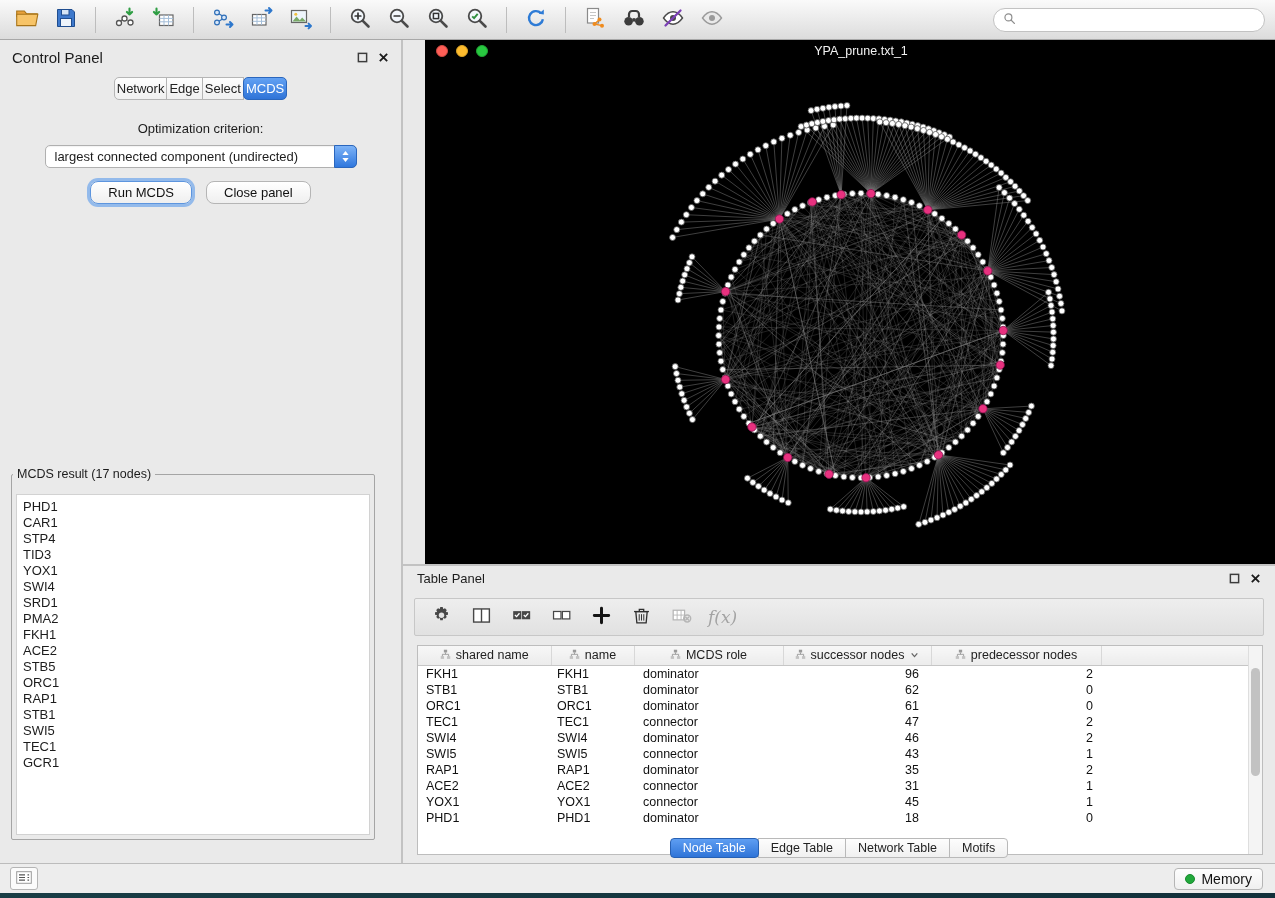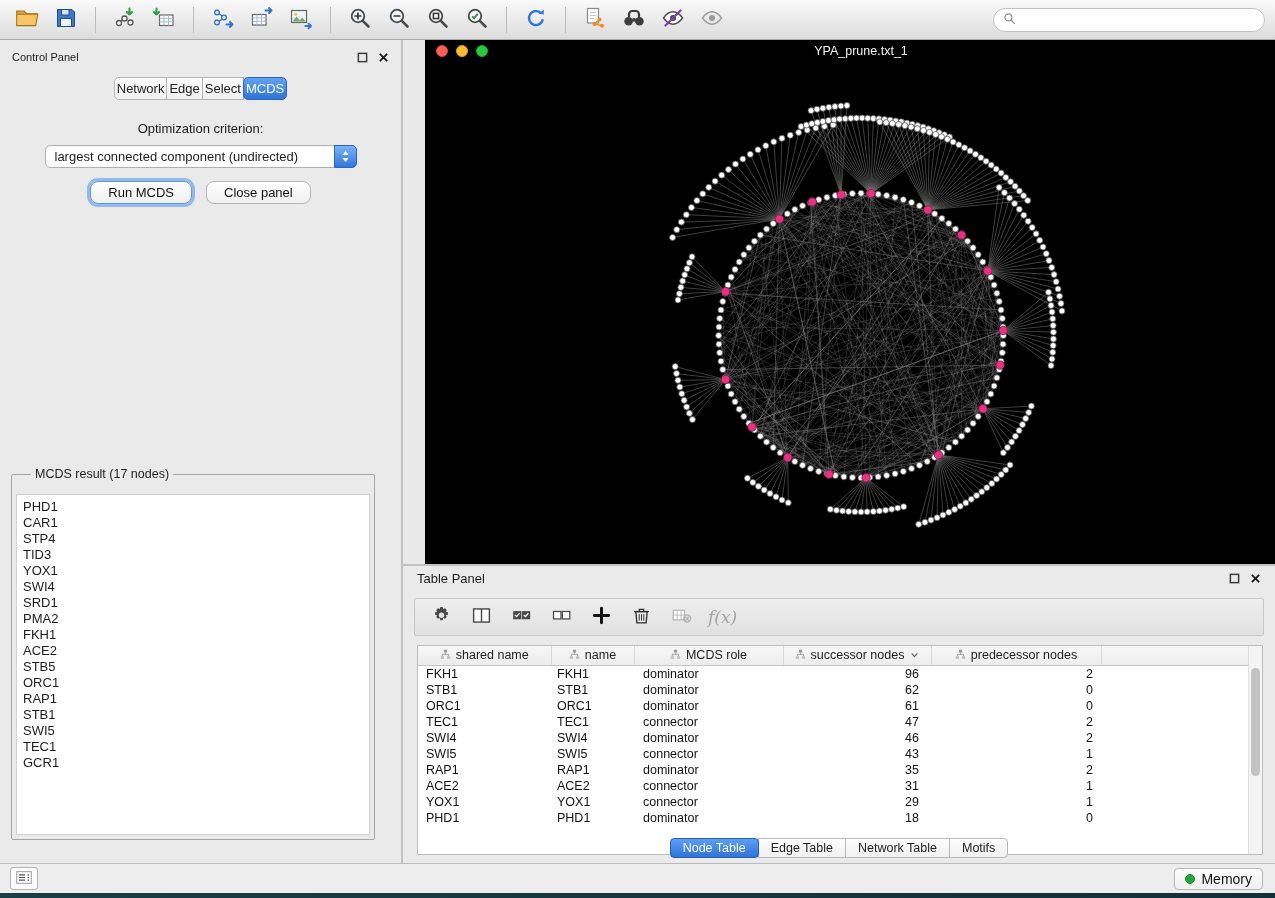--- a/index.html
+++ b/index.html
@@ -16,41 +16,41 @@
     display:flex;align-items:center;padding:0 10px;gap:5px;}
   .tb-btn{width:34px;height:30px;display:flex;align-items:center;justify-content:center;border-radius:4px;flex:0 0 auto;}
   .tb-sep{width:1px;height:26px;background:#bdbdbd;margin:0 7px;flex:0 0 auto;}
   .search-wrap{margin-left:auto;width:272px;height:24px;background:#fff;border:1px solid #c2c2c2;border-radius:12px;
     display:flex;align-items:center;padding:0 9px;box-sizing:border-box;gap:6px;flex:0 0 auto;}
   .search-wrap input{border:none;outline:none;flex:1;font-size:12px;background:transparent;font-family:"Liberation Sans",sans-serif;}
 
   
   .control-panel{position:absolute;left:0;top:40px;width:403px;height:823px;box-sizing:border-box;
     background:#eaeaea;border-right:2px solid #c2c2c2;}
-  .cp-header{height:26px;display:flex;align-items:center;padding:4px 12px 0;font-size:11px;text-align:right;}
+  .cp-header{height:26px;display:flex;align-items:center;padding:4px 12px 0;font-size:15px;text-align:right;}
   .win-btns{margin-left:auto;display:flex;gap:10px;align-items:center;}
   .win-btns span{display:inline-flex;cursor:default;}
   .cp-tabs{display:flex;justify-content:center;margin-top:7px;}
   .tab{font-size:13px;height:21px;line-height:21px;padding:0 2px;background:linear-gradient(#fdfdfd,#f0f0f0);
     border:1px solid #b5b5b5;margin-left:-1px;color:#222;}
   .tab:first-child{border-radius:5px 0 0 5px;margin-left:0;}
   .tab:last-child{border-radius:0 5px 5px 0;}
   .tab.active{background:linear-gradient(#62a1f3,#2f74d8);color:#fff;border-color:#2a66bd;border-radius:5px;position:relative;z-index:1;}
   .opt-label{text-align:center;margin-top:21px;font-size:13px;}
   .combo{margin:9px auto 0;width:312px;height:23px;box-sizing:border-box;display:flex;align-items:center;
     border:1px solid #b0b0b0;border-radius:5px;background:#fff;padding-left:9px;font-size:13px;position:relative;
     box-shadow:inset 0 1px 1px rgba(0,0,0,.05);}
   .combo-btn{position:absolute;right:-1px;top:-1px;bottom:-1px;width:21px;background:linear-gradient(#7db3f7,#2f77dd);
     border:1px solid #2a66bd;border-radius:0 5px 5px 0;display:flex;align-items:center;justify-content:center;}
   .btn-row{display:flex;justify-content:center;gap:14px;margin-top:13px;}
   .mac-btn{font-size:13px;height:23px;padding:0 17px;background:linear-gradient(#ffffff,#efefef);
     border:1px solid #b5b5b5;border-radius:8px;font-family:"Liberation Sans",sans-serif;color:#111;}
   .mac-btn.focus{box-shadow:0 0 0 3px rgba(100,160,235,.65);border-color:#5d95de;}
   .result-box{position:absolute;left:11px;top:427px;width:362px;height:371px;border:1px solid #a5a5a5;border-radius:2px;margin:0;padding:0;}
-  .result-box legend{font-size:12.5px;padding:0 4px;margin-left:19px;}
+  .result-box legend{font-size:12.5px;padding:0 4px;margin-left:1px;}
   .result-list{position:absolute;left:4px;right:4px;top:13px;bottom:4px;background:#fff;border:1px solid #d2d2d2;
     padding:4px 0 0 6px;font-size:13px;line-height:16px;overflow:hidden;}
 
   
   .network-window{position:absolute;left:425px;top:40px;width:872px;height:524px;background:#000;}
   .nw-titlebar{height:22px;display:flex;align-items:center;padding-left:11px;position:relative;background:#000;}
   .tl{width:12px;height:12px;border-radius:50%;display:inline-block;margin-right:8px;box-sizing:border-box;flex:0 0 auto;}
   .tl.red{background:#ff5f57;border:1px solid #cf4a43;}
   .tl.yellow{background:#febc2e;border:1px solid #d9a325;}
   .tl.green{background:#28c840;border:1px solid #1fa433;}
@@ -794,21 +794,21 @@
               <td class="c1">ACE2</td>
               <td class="c2">connector</td>
               <td class="c3">31</td>
               <td class="c4">1</td>
               <td></td>
             </tr>
             <tr>
               <td class="c0">YOX1</td>
               <td class="c1">YOX1</td>
               <td class="c2">connector</td>
-              <td class="c3">29</td>
+              <td class="c3">45</td>
               <td class="c4">1</td>
               <td></td>
             </tr>
             <tr>
               <td class="c0">PHD1</td>
               <td class="c1">PHD1</td>
               <td class="c2">dominator</td>
               <td class="c3">18</td>
               <td class="c4">0</td>
               <td></td>

